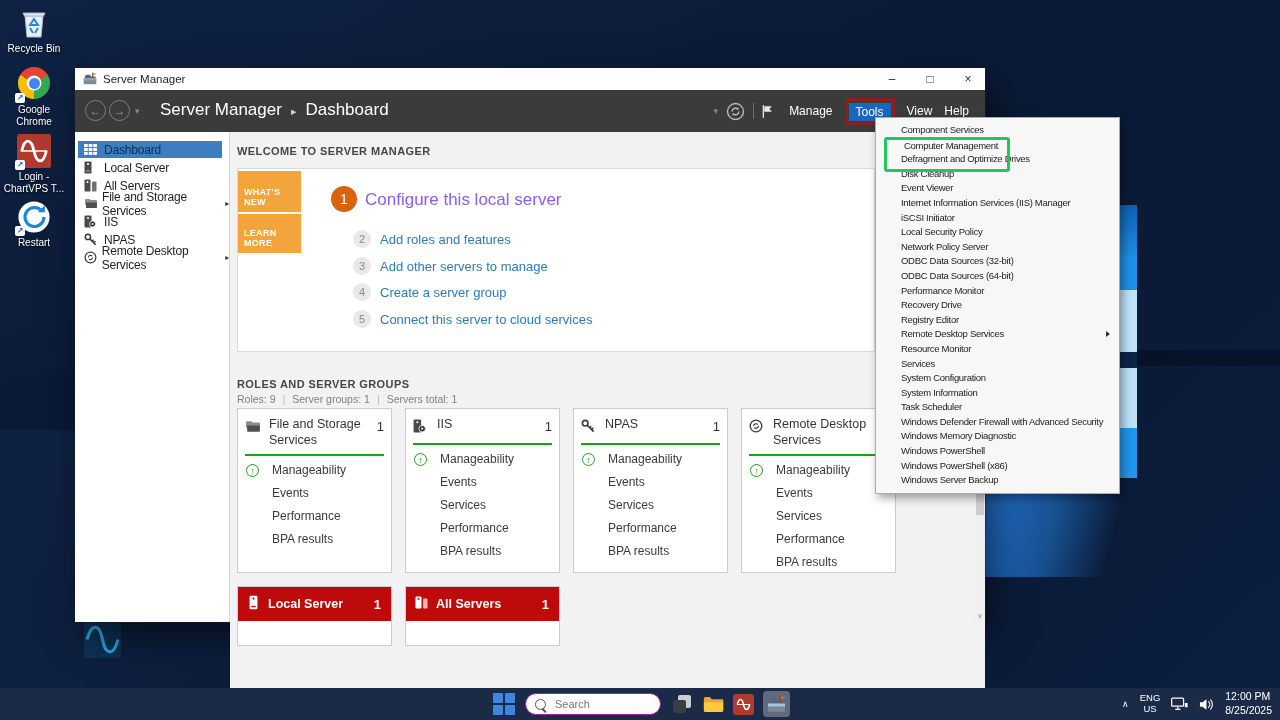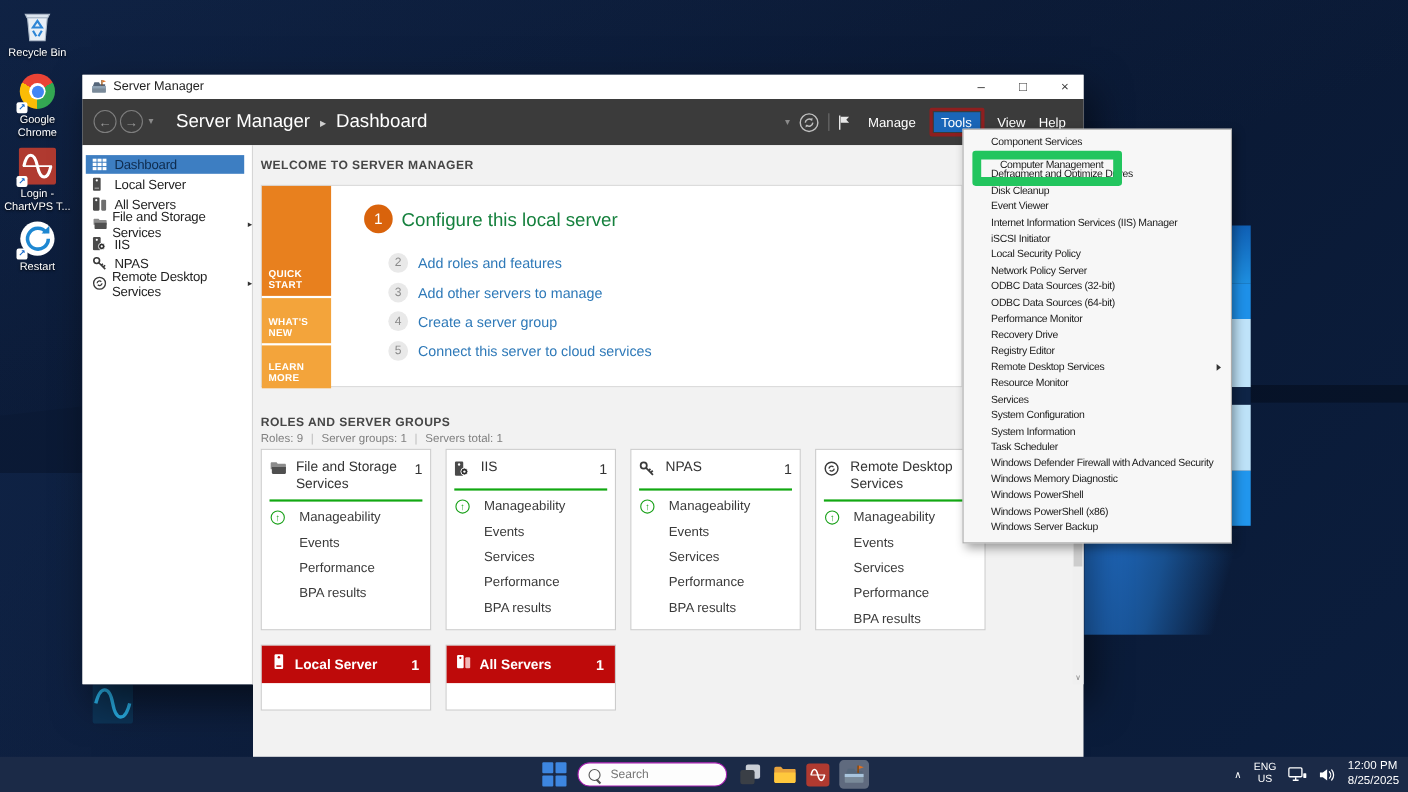--- a/index.html
+++ b/index.html
@@ -68,21 +68,21 @@
   .sec-label{font-size:11px;font-weight:bold;color:#464646;letter-spacing:.4px;}
   
   .wtile{left:7px;top:36px;width:638px;height:184px;background:#FFFFFF;border:1px solid #D9D9D9;box-sizing:border-box;}
   .strip{position:absolute;left:0;top:0;width:63px;}
   .qs{height:100px;background:#E8801E;}
   .wn{height:41px;background:#F3A43B;margin-top:2px;}
   .lm{height:39px;background:#F3A43B;margin-top:2px;}
   .strip .sl{position:absolute;left:6px;bottom:5px;color:#fff;font-size:9px;font-weight:bold;letter-spacing:.3px;}
   .stepc1{position:absolute;left:93px;top:17px;width:26px;height:26px;border-radius:50%;background:#D9630C;
     color:#fff;font-size:14px;line-height:26px;text-align:center;}
-  .step1-lbl{position:absolute;left:127px;top:21px;font-size:17px;color:#15803d;}
+  .step1-lbl{position:absolute;left:127px;top:21px;font-size:17px;color:#8b5cf6;}
   .stepc{position:absolute;left:115px;width:18px;height:18px;border-radius:50%;background:#E9E9E9;
     color:#8A8A8A;font-size:11px;line-height:18px;text-align:center;}
   .step-lbl{position:absolute;left:142px;font-size:13px;color:#2E79B8;}
   
   .meta{font-size:10.5px;color:#808080;}
   .meta .msep{color:#BBB;padding:0 7px;}
   .card{position:absolute;top:276px;width:155px;height:165px;background:#fff;border:1px solid #CCCCCC;box-sizing:border-box;}
   .card-head{margin:0 7px;padding:8px 0 6px;border-bottom:2px solid #12A812;display:flex;}
   .card-head .cic{width:24px;padding-top:2px;}
   .card-title{font-size:12.5px;color:#333;width:95px;line-height:1.25;}
@@ -100,22 +100,22 @@
   .rhead .ricon{width:30px;text-align:center;}
   
   .sbar{position:absolute;right:0;top:0;width:10px;height:490px;background:#F0F0F0;}
   .sthumb{position:absolute;left:1px;top:10px;width:8px;height:373px;background:#CDCDCD;}
   .schev{position:absolute;left:0;width:10px;text-align:center;font-size:7px;color:#888;}
   
   .tmenu{left:875px;top:117px;width:243px;background:#F7F7F7;border:1px solid #ACACAC;
     box-shadow:3px 4px 9px rgba(0,0,0,.38);padding:5px 0;z-index:50;}
   .titem{height:14.6px;line-height:14.6px;padding-left:25px;font-size:9.5px;letter-spacing:-.3px;
     color:#1B1B1B;white-space:nowrap;position:relative;}
-  .cm-box{display:inline-block;border:8px solid #22c55e;border-radius:3px;
-    padding:0 9px 5px 17px;margin-left:-17px;line-height:11px;position:relative;top:-1px;}
+  .cm-box{display:inline-block;border:3px solid #22c55e;border-radius:3px;
+    padding:0 9px 18px 17px;margin-left:-17px;line-height:11px;position:relative;top:-1px;}
   .subarr{position:absolute;right:9px;top:3.5px;width:0;height:0;
     border-left:4px solid #333;border-top:3.5px solid transparent;border-bottom:3.5px solid transparent;}
   
   .taskbar{left:0;top:688px;width:1280px;height:32px;background:#1B2A47;z-index:100;}
   .tb-center{position:absolute;left:492px;top:0;height:32px;display:flex;align-items:center;gap:9px;}
   .start{width:24px;height:24px;display:grid;grid-template-columns:10px 10px;grid-template-rows:10px 10px;gap:1.5px;
     place-content:center;}
   .start i{background:#3D86E0;border-radius:1px;display:block;}
   .spill{width:136px;height:22px;background:#FDFDFD;border:1px solid #a21caf;border-radius:11px;
     display:flex;align-items:center;padding-left:9px;box-sizing:border-box;}
@@ -342,23 +342,20 @@
       <span>Remote Desktop Services</span>
       <span class="exp">▸</span>
     </div>
   </div>
 
   <div class="abs win-main">
     <div class="abs sec-label" style="left:7px;top:13px;">WELCOME TO SERVER MANAGER</div>
 
     <div class="abs wtile">
       <div class="strip">
-        <div class="qs" style="position:relative;">
-          <span class="sl">QUICK START</span>
-        </div>
         <div class="wn" style="position:relative;">
           <span class="sl">WHAT'S NEW</span>
         </div>
         <div class="lm" style="position:relative;padding-left:24px;">
           <span class="sl">LEARN MORE</span>
         </div>
       </div>
       <div class="stepc1">1</div>
       <div class="step1-lbl">Configure this local server</div>
       <div class="stepc" style="top:61px;">2</div>

